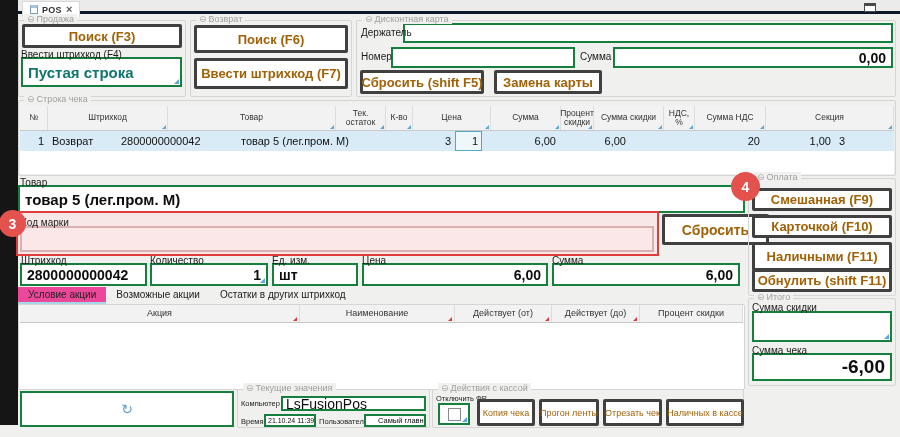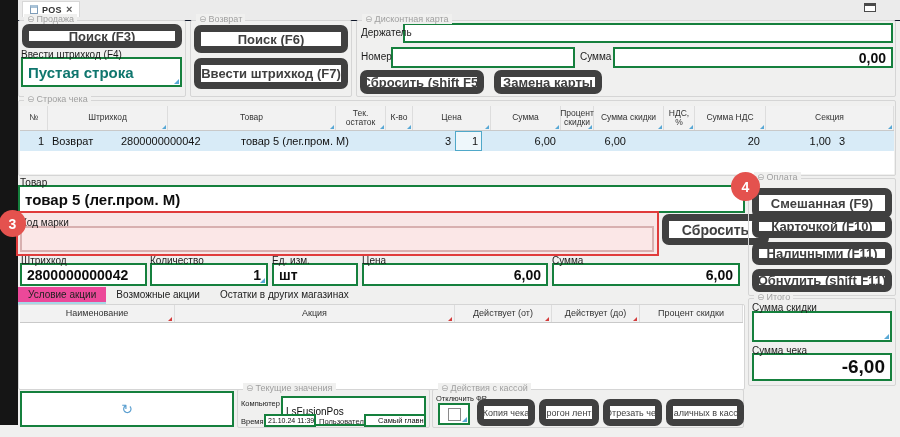--- a/index.html
+++ b/index.html
@@ -1,30 +1,30 @@
 <!DOCTYPE html>
 <html><head>
 <meta charset="utf-8">
 <style>
   *{box-sizing:border-box;margin:0;padding:0}
   html,body{width:900px;height:437px}
   body{font-family:"Liberation Sans","DejaVu Sans",sans-serif;background:#f0f0ef;overflow:hidden}
   .screen{position:relative;width:900px;height:437px;background:#f0f0ef}
   .leftstrip{position:absolute;left:0;top:0;width:18px;height:425px;background:#151515}
-  .tabbar{position:absolute;left:18px;top:0;width:882px;height:21px;background:#ebebeb;border-bottom:1px solid #0f172a}
+  .tabbar{position:absolute;left:18px;top:0;width:882px;height:14px;background:#ebebeb;border-bottom:3px solid #0f172a}
   .tab{position:absolute;left:4px;top:1px;height:16px;padding:0 7px;background:#fff;border:1px solid #d8d8d8;border-bottom:none;display:flex;align-items:center;gap:4px}
   .tab-ic{width:8px;height:9px;border:1px solid #7e9cb8;border-top:3px solid #a9c3d8;background:#fff}
   .tab-lb{font-size:9px;font-weight:bold;color:#333;letter-spacing:.3px}
   .tab-x{font-size:11px;color:#555;font-weight:bold;line-height:9px}
   .restore{position:absolute;left:864px;top:3px;width:12px;height:9px;border:1px solid #4a4a4a;border-top:3px solid #4a4a4a;background:#fff}
   .gbox{position:absolute;border:1px solid #d5d5d5;border-radius:2px}
   .glabel{position:absolute;top:-7px;left:5px;background:#f0f0ef;padding:0 3px;font-size:9px;color:#9f9f9f;display:flex;gap:2px;align-items:center;white-space:nowrap;z-index:2}
   .coll{font-size:9px;color:#ababab;line-height:9px}
   .flabel{position:absolute;font-size:10px;color:#1c1c1c;white-space:nowrap;z-index:6}
-  .btn{position:absolute;background:#fff;border:7px solid #404040;border-radius:7px;font-weight:bold;color:#404040;display:flex;align-items:center;justify-content:center;white-space:nowrap;cursor:default}
+  .btn{position:absolute;background:#fff;border:3px solid #404040;border-radius:2px;font-weight:bold;color:#a16207;display:flex;align-items:center;justify-content:center;white-space:nowrap;cursor:default}
   .inp{position:absolute;background:#fff;border:2px solid #15803d;color:#0d0d0d;display:flex;align-items:center;padding:0 5px;overflow:hidden;white-space:nowrap}
   .inp.r{justify-content:flex-end}
   .cnr::after{content:"";position:absolute;right:1px;bottom:1px;border-style:solid;border-width:0 0 5px 5px;border-color:transparent transparent #58a8d5 transparent}
   .tbl{position:absolute;left:1px;right:1px;top:5px;bottom:1px;display:flex;flex-direction:column;background:#fff}
   .thead{display:flex;height:25px;background:#f2f2f2;border-bottom:1px solid #c9c9c9}
   .th{position:relative;display:flex;align-items:center;justify-content:center;text-align:center;font-size:8.5px;color:#333;border-right:1px solid #ddd;line-height:1.1;padding:1px 2px}
   .th.tri::after{content:"";position:absolute;right:1px;bottom:1px;border-style:solid;border-width:0 0 4px 4px;border-color:transparent transparent #58a8d5 transparent}
   .th.rtri::after{content:"";position:absolute;right:2px;bottom:1px;border-style:solid;border-width:0 0 4px 4px;border-color:transparent transparent #d43c3c transparent}
   .trow{display:flex;height:20px;background:#d8ebf7}
   .td{display:flex;align-items:center;font-size:11px;color:#111;padding:0 4px;overflow:hidden;white-space:nowrap}
@@ -146,45 +146,45 @@
   <span class="flabel" style="left:552px;top:255px">Сумма</span>
   <div class="inp" style="left:20px;top:263px;width:127px;height:23px;font-size:14px;font-weight:bold">2800000000042</div>
   <div class="inp r cnr" style="left:150px;top:263px;width:118px;height:23px;font-size:14px;font-weight:bold">1</div>
   <div class="inp" style="left:272px;top:263px;width:86px;height:23px;font-size:14px;font-weight:bold">шт</div>
   <div class="inp r" style="left:362px;top:263px;width:186px;height:23px;font-size:14px;font-weight:bold">6,00</div>
   <div class="inp r" style="left:552px;top:263px;width:188px;height:23px;font-size:14px;font-weight:bold">6,00</div>
 
   <div class="ptabs">
     <div class="ptab active">Условие акции</div>
     <div class="ptab">Возможные акции</div>
-    <div class="ptab">Остатки в других магазинах</div>
+    <div class="ptab">Остатки в других штрихкод</div>
   </div>
 
   <div class="gbox" style="left:18px;top:304px;width:727px;height:86px;background:#fff">
     <div class="tbl" style="top:0">
       <div class="thead" style="height:18px">
+        <div class="th p0 rtri" style="font-size:9px">Акция</div>
         <div class="th p1 rtri" style="font-size:9px">Наименование</div>
-        <div class="th p0 rtri" style="font-size:9px">Акция</div>
         <div class="th p2 rtri" style="font-size:9px">Действует (от)</div>
         <div class="th p3 rtri" style="font-size:9px">Действует (до)</div>
         <div class="th p4" style="font-size:9px">Процент скидки</div>
       </div>
       <div class="tfill"></div>
     </div>
   </div>
 
   <div class="gbox" style="left:748px;top:178px;width:148px;height:118px">
     <span class="glabel">
         <span class="coll">⊖</span>
         <span>Оплата</span>
       </span>
   </div>
-  <button class="btn" style="left:752px;top:188px;width:140px;height:30px;font-size:13px">Смешанная (F9)</button>
+  <button class="btn" style="left:752px;top:188px;width:140px;height:23px;font-size:13px">Смешанная (F9)</button>
   <button class="btn" style="left:752px;top:215px;width:140px;height:23px;font-size:13px">Карточкой (F10)</button>
-  <button class="btn" style="left:752px;top:242px;width:140px;height:23px;font-size:13px">Наличными (F11)</button>
+  <button class="btn" style="left:752px;top:242px;width:140px;height:29px;font-size:13px">Наличными (F11)</button>
   <button class="btn" style="left:752px;top:269px;width:140px;height:23px;font-size:13px">Обнулить (shift F11)</button>
 
   <div class="gbox" style="left:748px;top:298px;width:148px;height:88px">
     <span class="glabel">
         <span class="coll">⊖</span>
         <span>Итого</span>
       </span>
   </div>
   <span class="flabel" style="left:752px;top:302px">Сумма скидки</span>
   <div class="inp cnr" style="left:752px;top:311px;width:140px;height:31px;font-size:11px"></div>
@@ -195,21 +195,21 @@
     <span class="refresh">↻</span>
   </div>
 
   <div class="gbox" style="left:237px;top:389px;width:193px;height:39px">
     <span class="glabel">
         <span class="coll">⊖</span>
         <span>Текущие значения</span>
       </span>
   </div>
   <span class="slabel" style="left:241px;top:399px">Компьютер</span>
-  <div class="inp" style="left:281px;top:396px;width:145px;height:30px;font-size:10px;padding:0 3px">LsFusionPos</div>
+  <div class="inp" style="left:281px;top:396px;width:145px;height:15px;font-size:14px;padding:0 3px">LsFusionPos</div>
   <span class="slabel" style="left:241px;top:417px">Время</span>
   <div class="inp" style="left:264px;top:414px;width:52px;height:13px;font-size:7px;padding:0 2px">21.10.24 11:39</div>
   <span class="slabel" style="left:319px;top:417px">Пользователь</span>
   <div class="inp" style="left:364px;top:414px;width:62px;height:13px;font-size:7.5px;padding:0 12px">Самый главны...</div>
 
   <div class="gbox" style="left:432px;top:389px;width:312px;height:39px">
     <span class="glabel">
         <span class="coll">⊖</span>
         <span>Действия с кассой</span>
       </span>

